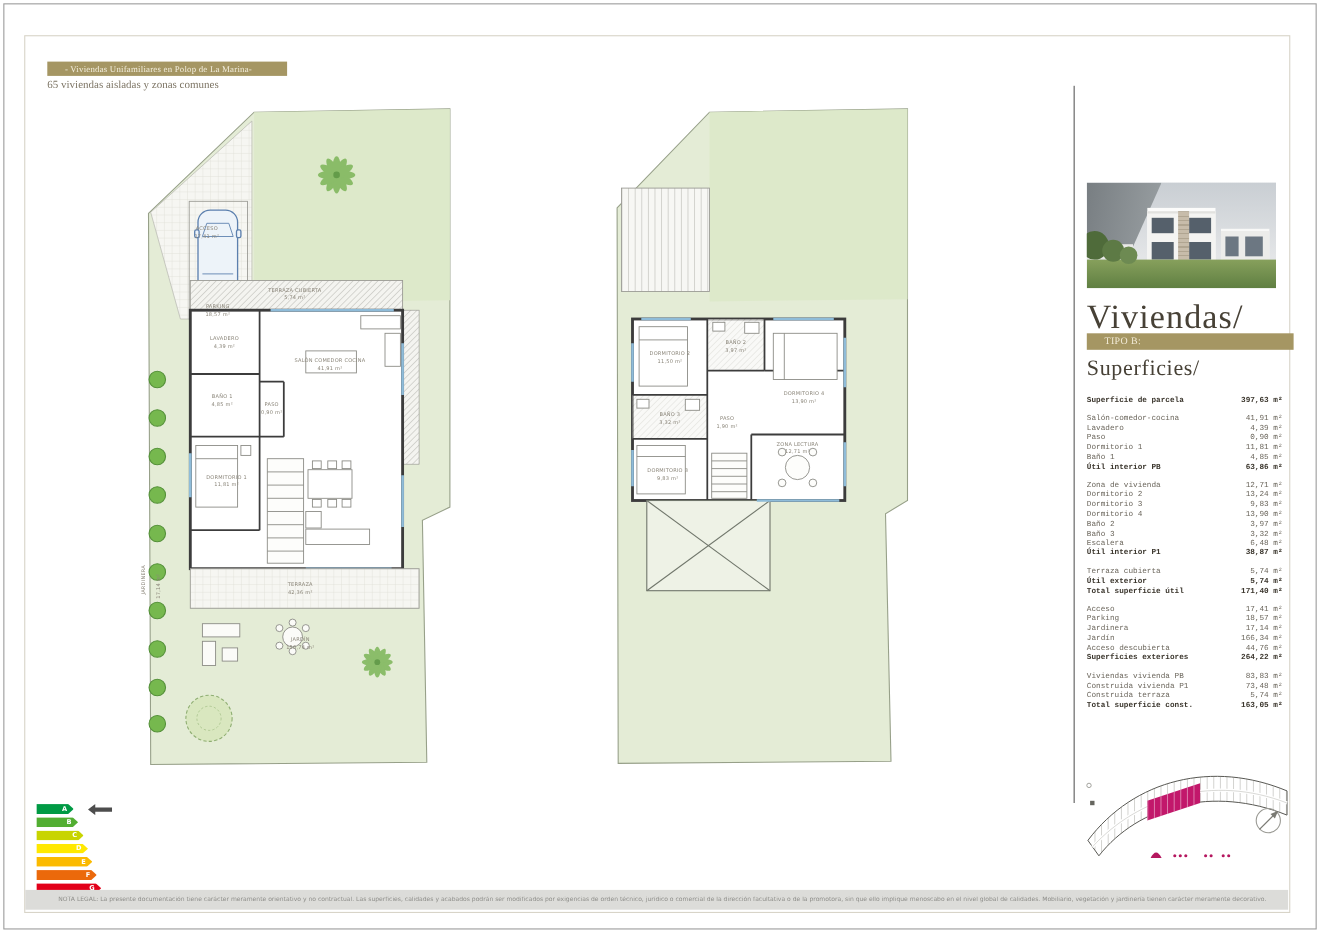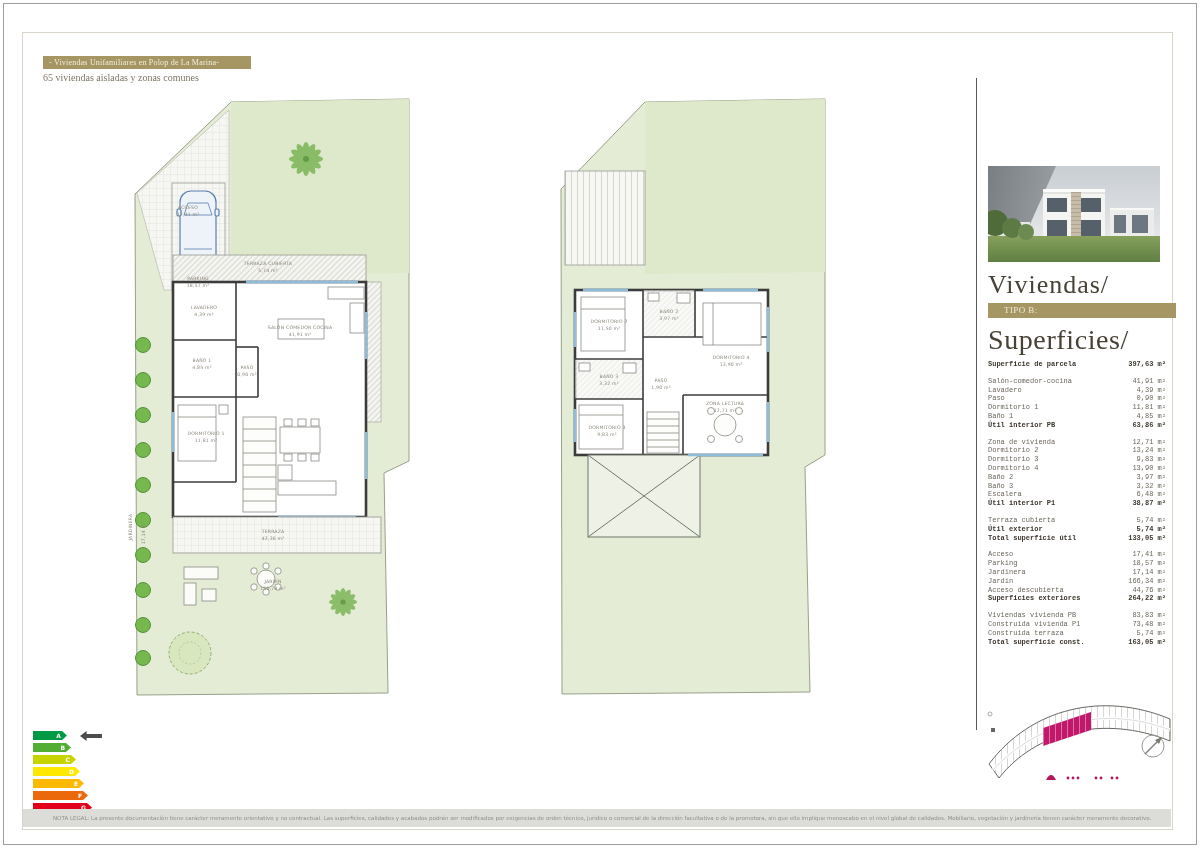--- a/index.html
+++ b/index.html
@@ -3,21 +3,21 @@
 <meta charset="utf-8">
 <style>
   html,body{margin:0;padding:0;background:#ffffff;}
   .page{position:relative;width:1200px;height:848px;background:#fff;overflow:hidden;
         font-family:"Liberation Serif", serif;color:#5a554a;}
   .outer-border{position:absolute;inset:3px;border:1px solid #9c9c9c;pointer-events:none;}
   .inner-frame{position:absolute;left:22px;top:32px;width:1149px;height:796px;border:1px solid #d8d4c8;}
 
   
   .title-bar{position:absolute;left:43px;top:56px;width:202px;height:13px;background:#a59663;
-             color:#f3eedd;font-size:8px;line-height:13px;padding-left:6px;letter-spacing:.2px;
+             color:#f3eedd;font-size:8px;line-height:13px;padding-left:16px;letter-spacing:.2px;
              font-family:"Liberation Serif", serif;}
   .subtitle{position:absolute;left:43px;top:72px;font-size:10px;color:#7d7565;}
 
   
   .v-divider{position:absolute;left:976px;top:78px;width:1px;height:652px;background:#5a5a5a;}
 
   
   .photo{position:absolute;left:988px;top:166px;width:172px;height:96px;overflow:hidden;
          background:linear-gradient(#c9ced3,#e3e5e7 70%);}
   .photo .mountain{position:absolute;left:0;top:0;width:68px;height:64px;
@@ -29,24 +29,24 @@
          box-shadow:0 -3px 0 #fcfcfb, inset 0 2px 0 #e2e2df;}
   .photo .villa .win{position:absolute;background:#55606b;}
   .photo .stone{position:absolute;left:83px;top:26px;width:10px;height:48px;
          background:repeating-linear-gradient(0deg,#c7bcaa 0 3px,#b0a591 3px 4px);}
   .photo .house2{position:absolute;left:122px;top:44px;width:44px;height:30px;background:#ececea;
          box-shadow:0 -2px 0 #f8f8f7;}
   .photo .house2 .win{position:absolute;background:#6c7782;}
   .photo .fence{position:absolute;left:0;top:56px;width:42px;height:13px;background:#e9e9e7;}
   .photo .bush{position:absolute;border-radius:50%;background:#4f6b3a;}
 
-  .viviendas-title{position:absolute;left:988px;top:270px;font-size:26px;color:#474136;letter-spacing:1px;}
+  .viviendas-title{position:absolute;left:988px;top:270px;font-size:31px;color:#474136;letter-spacing:1px;}
   .tipo-bar{position:absolute;left:988px;top:303px;width:172px;height:15px;background:#a59663;
             color:#f1ead6;font-size:9px;line-height:15px;padding-left:16px;letter-spacing:.4px;}
-  .superficies-title{position:absolute;left:988px;top:324px;font-size:28px;color:#474136;letter-spacing:.6px;}
+  .superficies-title{position:absolute;left:988px;top:324px;font-size:20px;color:#474136;letter-spacing:.6px;}
 
   .surfaces{position:absolute;left:988px;top:360px;width:178px;font-size:7px;color:#6b665c;}
   .tgroup{margin-bottom:8px;font-family:Liberation Mono, monospace;}
   .trow{display:flex;justify-content:space-between;line-height:8.8px;}
   .trow.b{font-weight:bold;color:#3c372e;}
   .trow .tv{}
 
   
   .plan-svg{position:absolute;}
   .rl{font-family:"DejaVu Sans", sans-serif;font-size:4.6px;fill:#8b867a;text-anchor:middle;letter-spacing:.2px;}
@@ -411,21 +411,21 @@
       <div class="trow">
           <span class="tl">Terraza cubierta</span>
           <span class="tv">5,74 m²</span>
         </div>
       <div class="trow b">
           <span class="tl">Útil exterior</span>
           <span class="tv">5,74 m²</span>
         </div>
       <div class="trow b">
           <span class="tl">Total superficie útil</span>
-          <span class="tv">133,05 m²</span>
+          <span class="tv">171,40 m²</span>
         </div>
     </div>
     <div class="tgroup">
       <div class="trow">
           <span class="tl">Acceso</span>
           <span class="tv">17,41 m²</span>
         </div>
       <div class="trow">
           <span class="tl">Parking</span>
           <span class="tv">18,57 m²</span>

